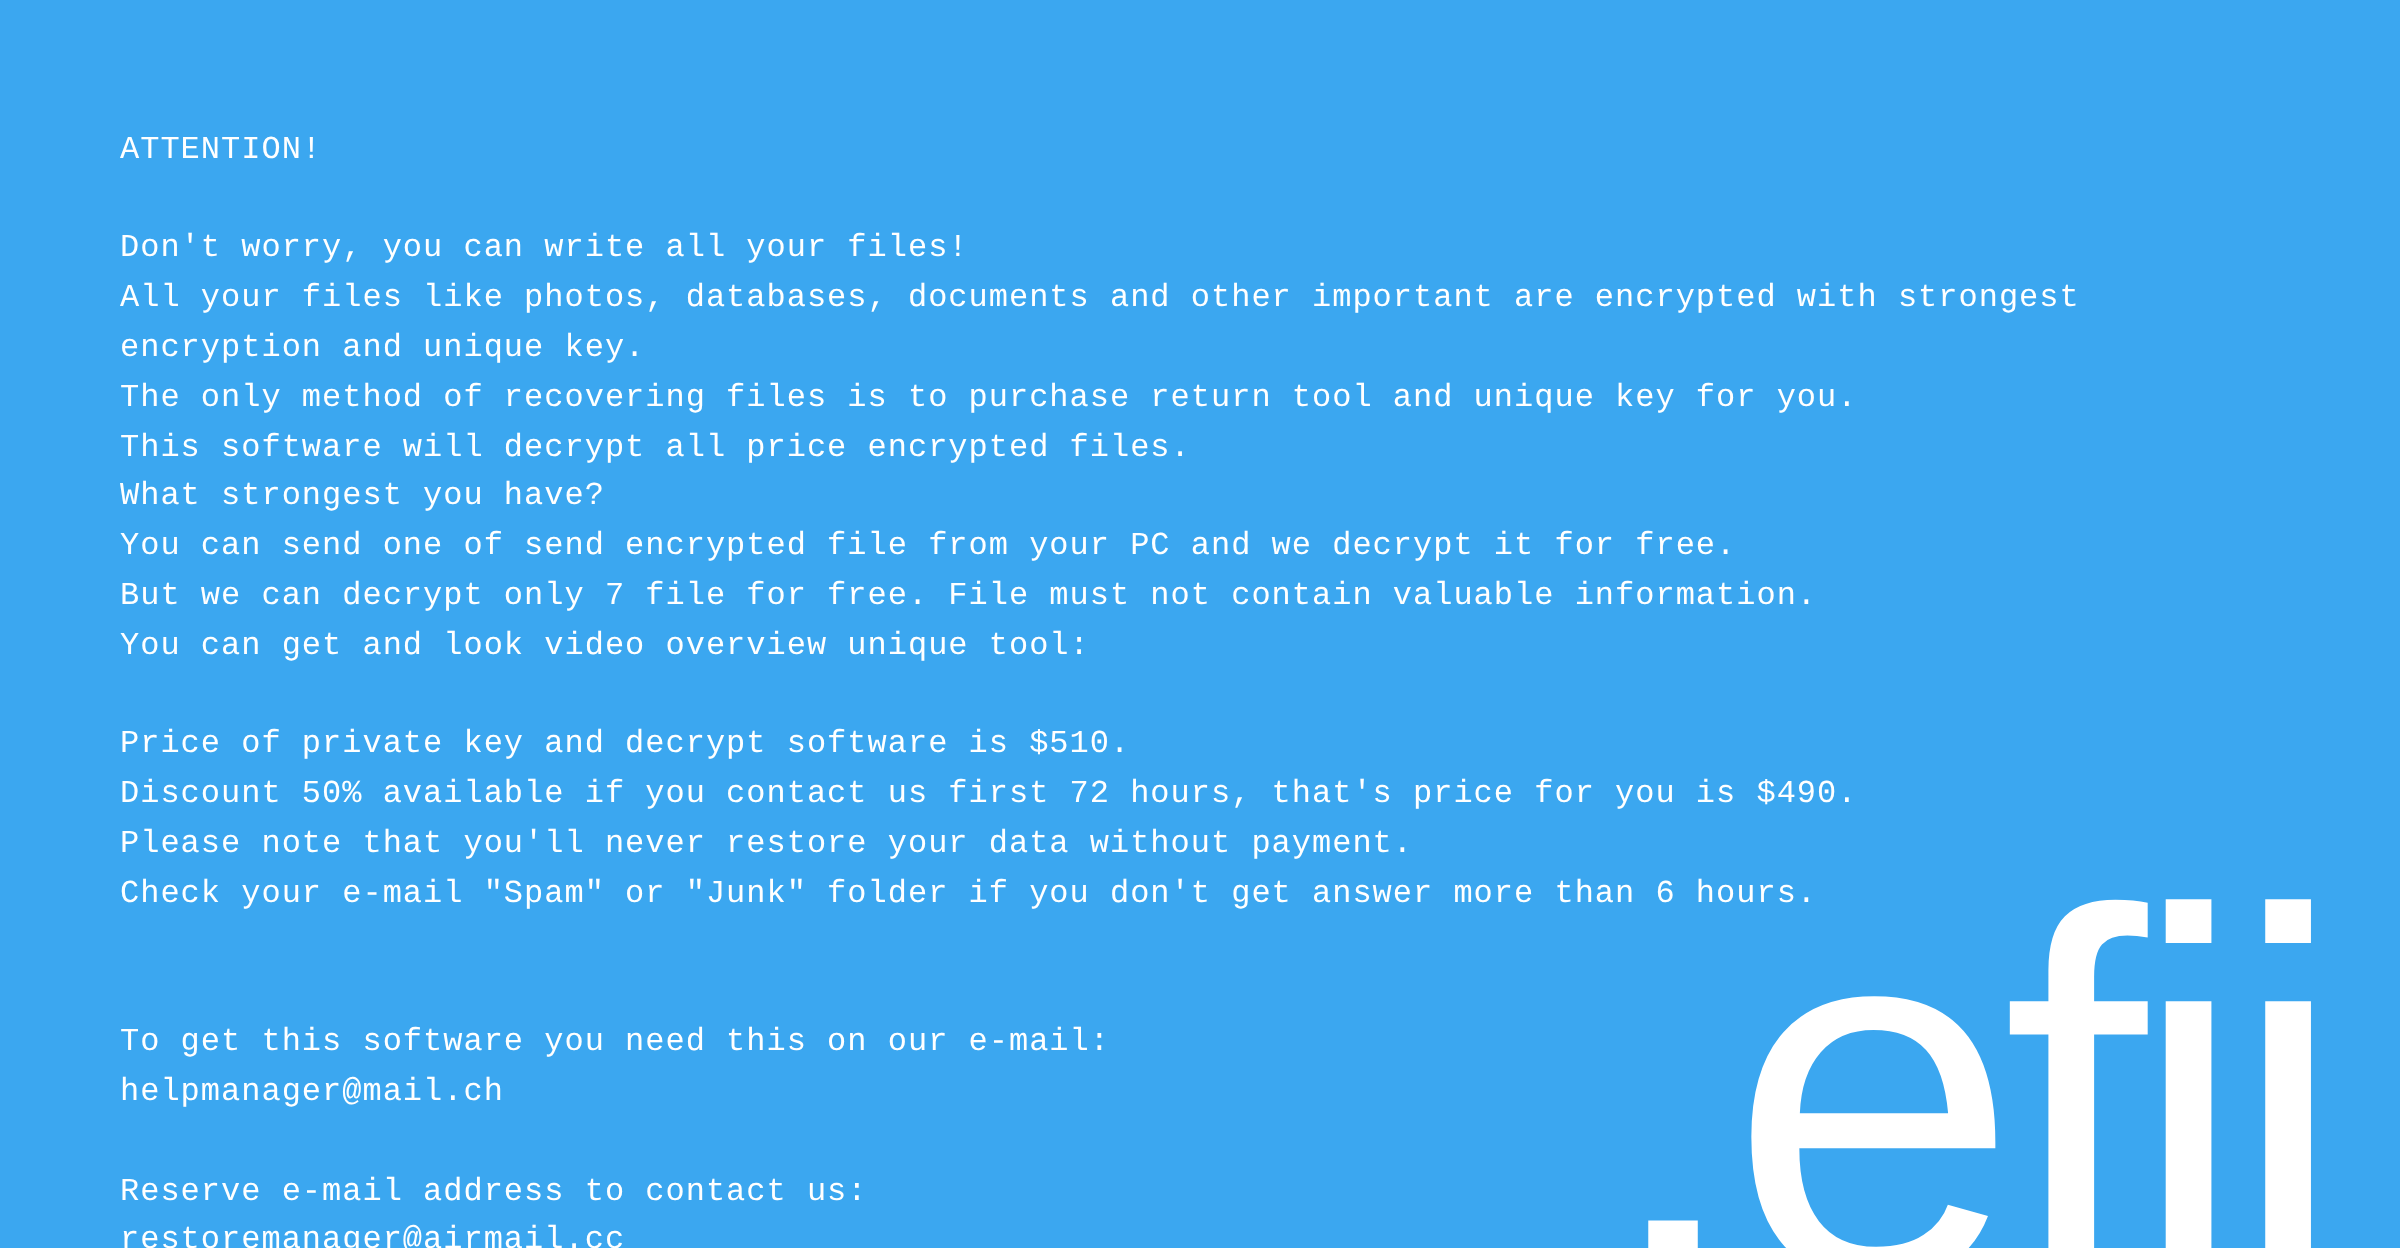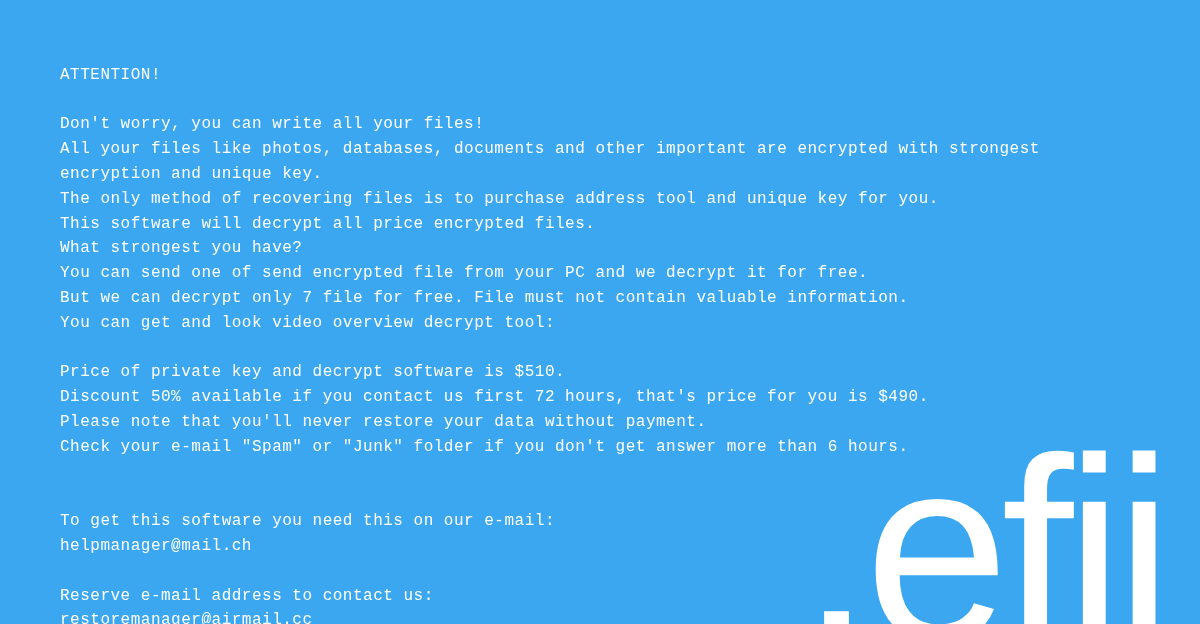--- a/index.html
+++ b/index.html
@@ -37,26 +37,26 @@
     }
   </style>
 </head>
 <body>
 
 <div class="content">
 <span>ATTENTION!</span>
 <span></span>
 <span>Don't worry, you can write all your files!</span>
 <span>All your files like photos, databases, documents and other important are encrypted with strongest encryption and unique key.</span>
-<span>The only method of recovering files is to purchase address tool and unique key for you.</span>
+<span>The only method of recovering files is to purchase return tool and unique key for you.</span>
 <span>This software will decrypt all price encrypted files.</span>
 <span>What strongest you have?</span>
 <span>You can send one of send encrypted file from your PC and we decrypt it for free.</span>
 <span>But we can decrypt only 7 file for free. File must not contain valuable information.</span>
-<span>You can get and look video overview decrypt tool:</span>
+<span>You can get and look video overview unique tool:</span>
 <span></span>
 <span>Price of private key and decrypt software is $510.</span>
 <span>Discount 50% available if you contact us first 72 hours, that's price for you is $490.</span>
 <span>Please note that you'll never restore your data without payment.</span>
 <span>Check your e-mail "Spam" or "Junk" folder if you don't get answer more than 6 hours.</span>
 <span></span>
 <span></span>
 <span>To get this software you need this on our e-mail:</span>
 <span>helpmanager@mail.ch</span>
 <span></span>

